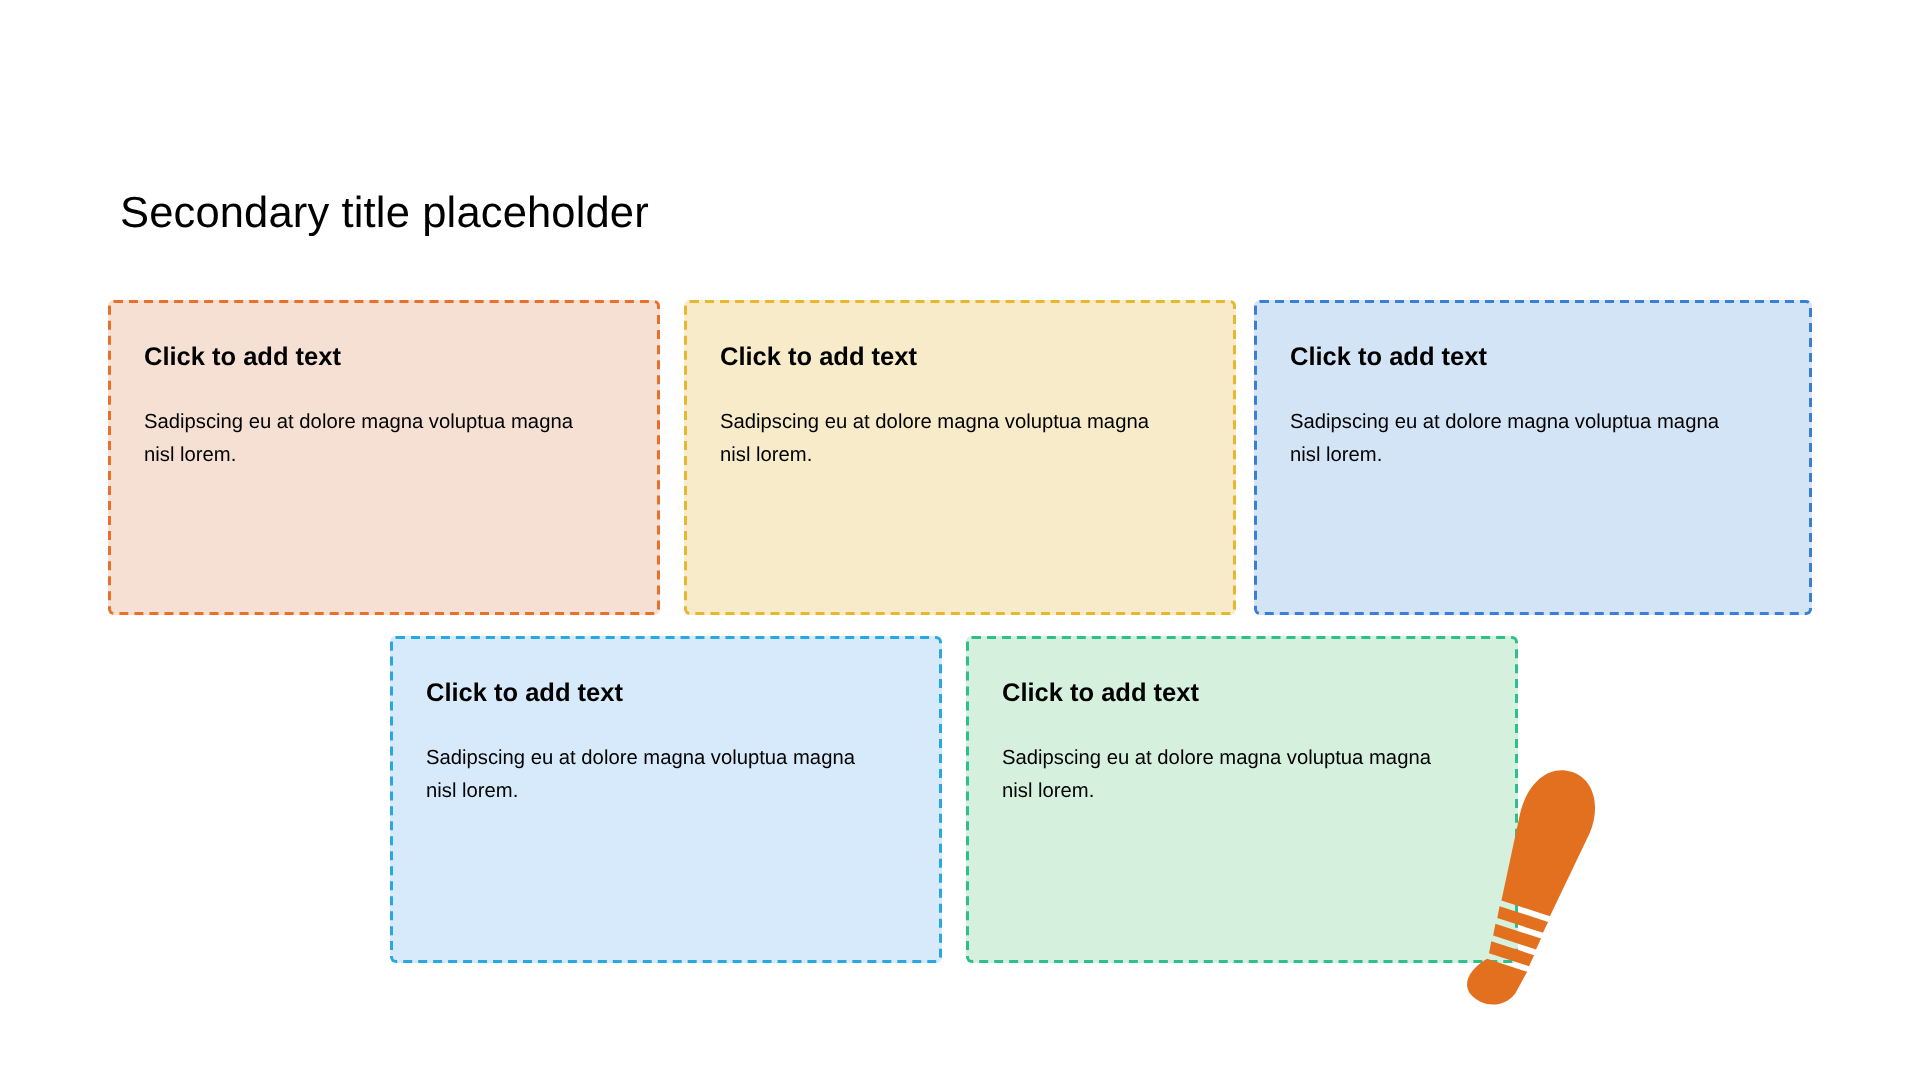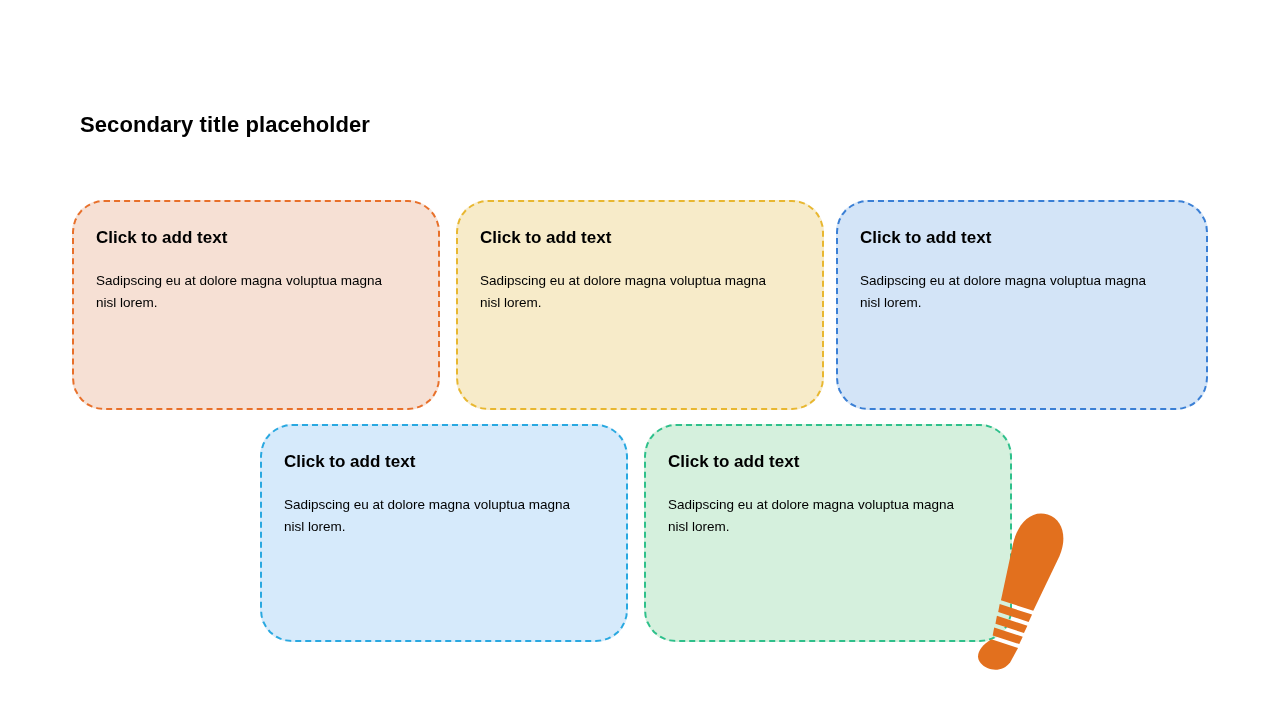--- a/index.html
+++ b/index.html
@@ -15,31 +15,31 @@
     position: relative;
   }
   .slide {
     position: relative;
     width: 1280px;
     height: 720px;
   }
   .slide-title {
     position: absolute;
     left: 80px;
-    top: 112px;
-    font-size: 22px;
-    font-weight: bold;
+    top: 126px;
+    font-size: 29px;
+    font-weight: normal;
     color: #000000;
     letter-spacing: 0.1px;
     white-space: nowrap;
   }
   .card {
     position: absolute;
     box-sizing: border-box;
-    border-radius: 32px;
+    border-radius: 4px;
     border-style: dashed;
     border-width: 2px;
     padding: 26px 22px 20px 22px;
   }
   .card-title {
     font-size: 17px;
     font-weight: bold;
     color: #000000;
     margin: 0 0 22px 0;
     line-height: 1.2;

